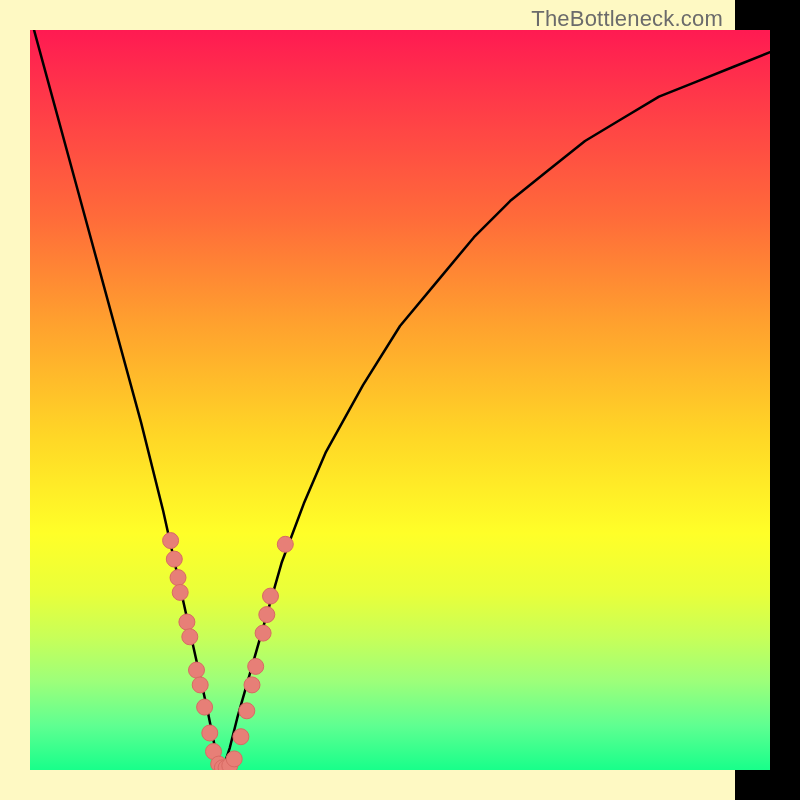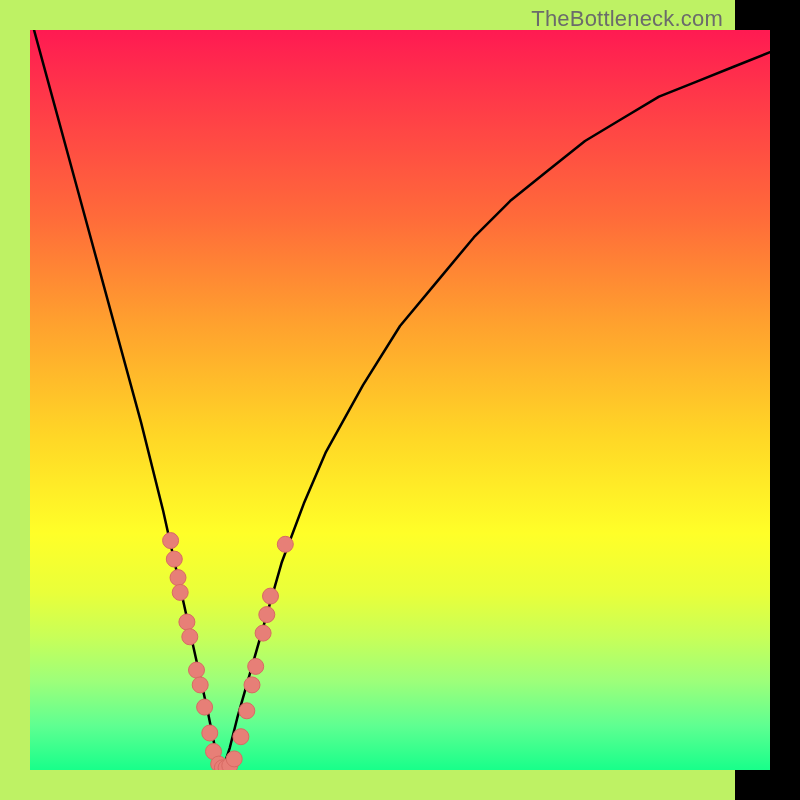--- a/index.html
+++ b/index.html
@@ -10,21 +10,21 @@
     overflow: hidden;
     background: #000;
     font-family: Arial, Helvetica, sans-serif;
   }
   .frame {
     position: absolute;
     left: 0;
     top: 0;
     width: 735px;
     height: 800px;
-    background: #bef264;
+    background: #fef9c3;
   }
   .plot {
     position: absolute;
     left: 30px;
     top: 30px;
     width: 740px;
     height: 740px;
     
     background: linear-gradient(
       to bottom,

